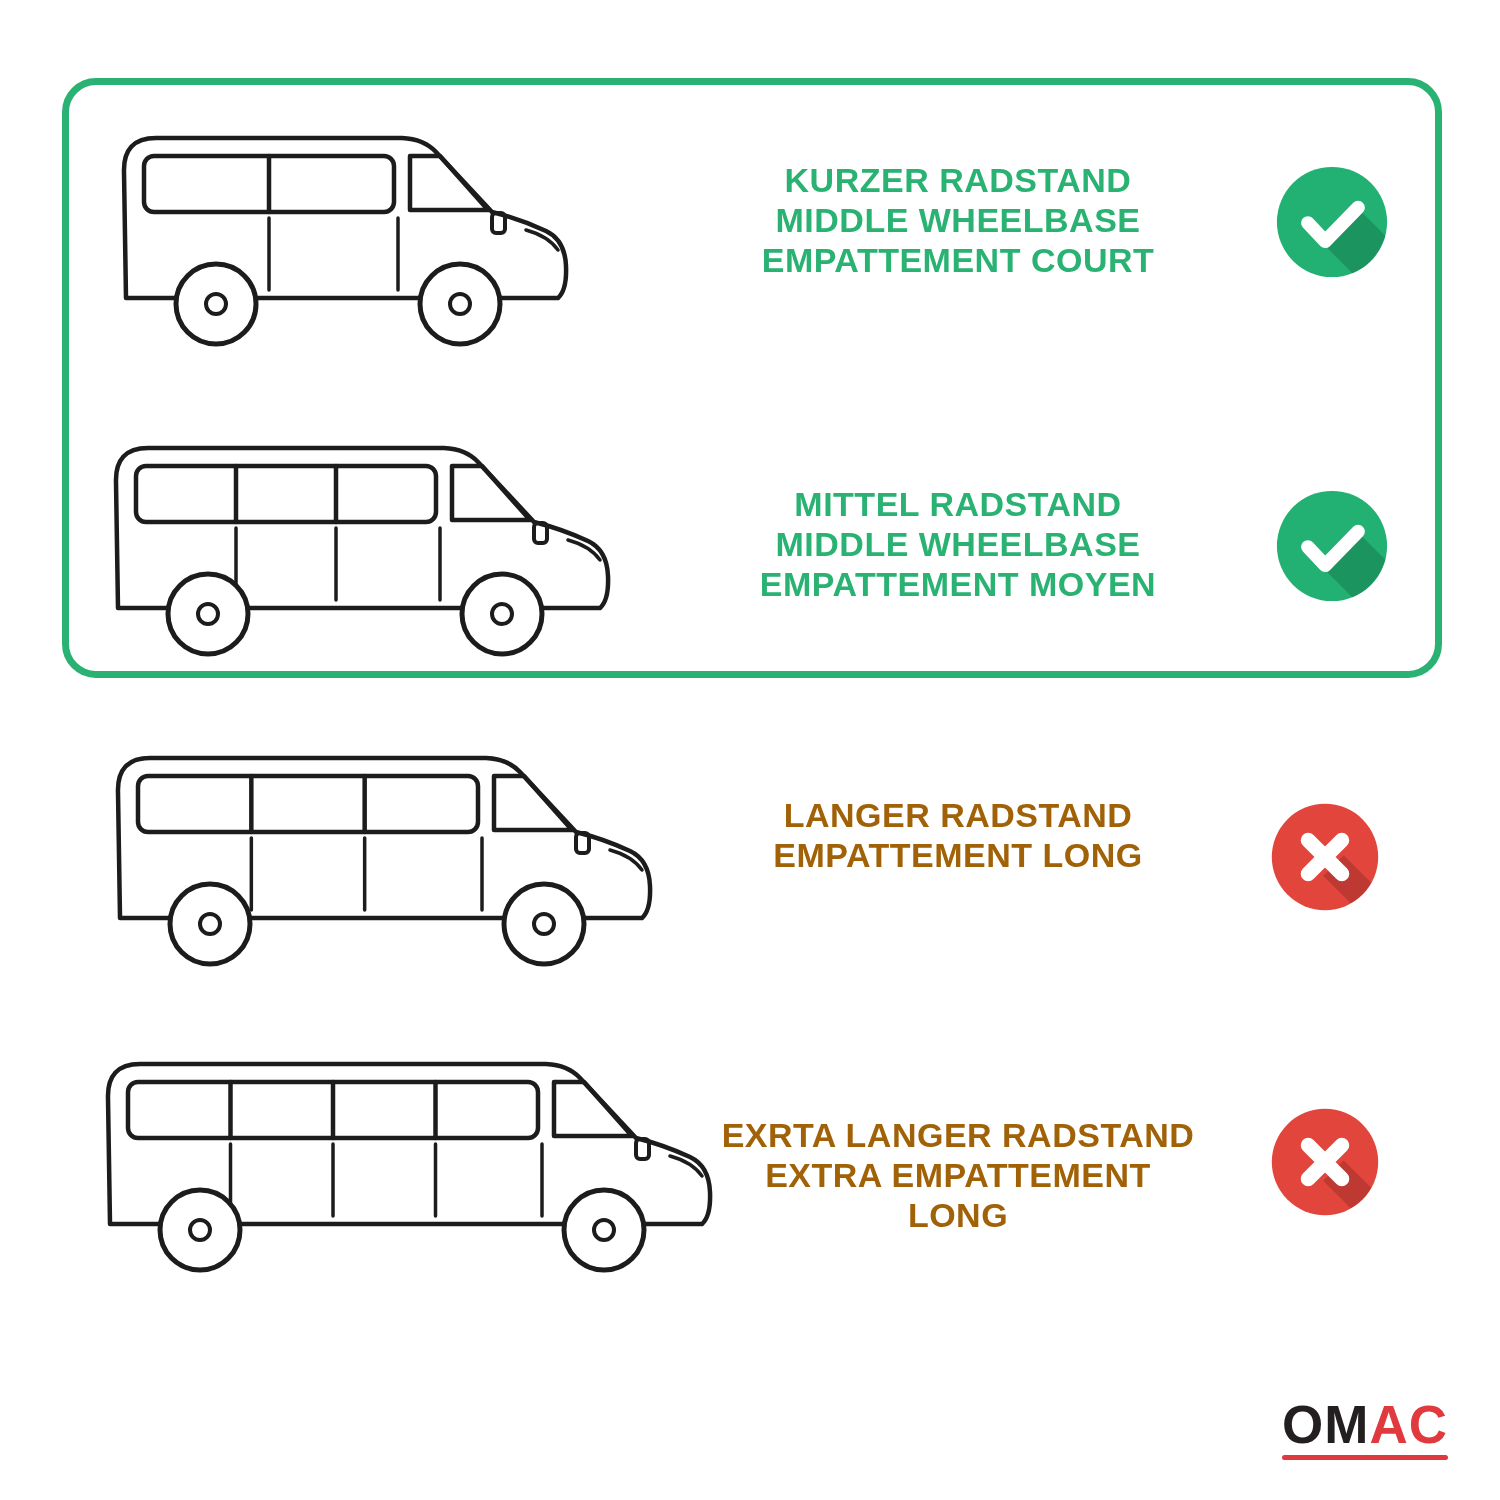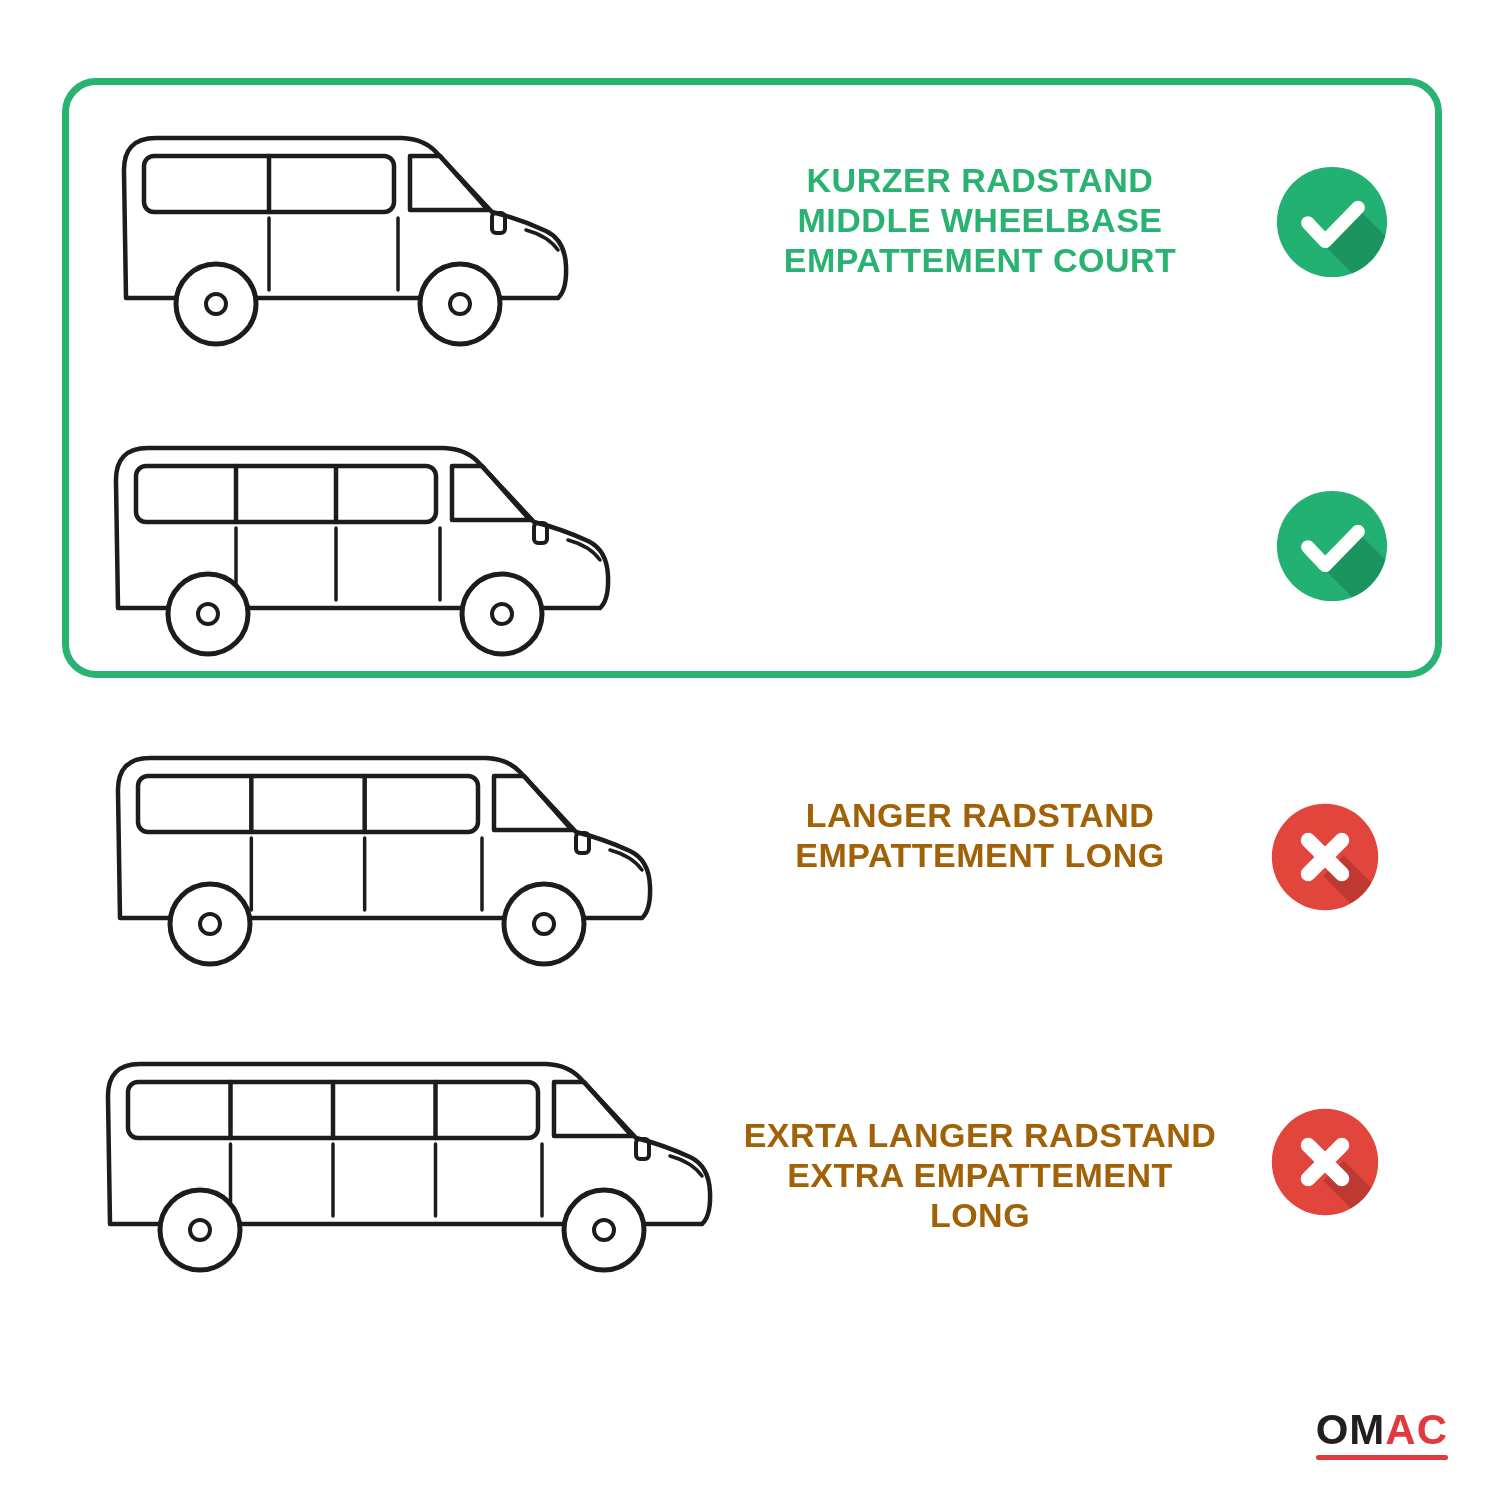--- a/index.html
+++ b/index.html
@@ -11,38 +11,38 @@
   .green-box{
     position:absolute;left:62px;top:78px;width:1380px;height:600px;
     border:7px solid #2AB273;border-radius:34px;box-sizing:border-box;background:transparent;
   }
   svg.van{position:absolute;}
   .v1{left:108px;top:112px;}
   .v2{left:100px;top:422px;}
   .v3{left:102px;top:732px;}
   .v4{left:92px;top:1038px;}
   .label{
-    position:absolute;left:740px;width:480px;text-align:center;
+    position:absolute;left:718px;width:480px;text-align:center;
     font-weight:bold;font-size:34px;line-height:40px;letter-spacing:.5px;
   }
   .label.green{color:#2AB273;}
   .label.red{color:#a16207;}
   .t1{top:160px;}
   .t2{top:484px;}
   .t3{top:795px;}
   .t4{top:1100px;margin-top:15px;}
   .status{position:absolute;}
   .s1{left:1274px;top:164px;width:116px;height:116px;}
   .s2{left:1274px;top:488px;width:116px;height:116px;}
   .s3{left:1269px;top:801px;width:112px;height:112px;}
   .s4{left:1269px;top:1106px;width:112px;height:112px;}
   .status svg{width:100%;height:100%;display:block;}
   .logo{
     position:absolute;right:52px;bottom:40px;text-align:center;
-    font-size:42px;font-weight:bold;letter-spacing:1px;line-height:1;
+    font-size:53px;font-weight:bold;letter-spacing:1px;line-height:1;
   }
   .logo .dark{color:#231F20;}
   .logo .redc{color:#E03A3E;}
   .logo-bar{height:5px;background:#E03A3E;border-radius:3px;margin-top:4px;}
 </style>
 </head>
 <body>
 
 <svg width="0" height="0" style="position:absolute" aria-hidden="true">
   <defs>
@@ -136,20 +136,25 @@
       <circle cx="108" cy="192" r="10" fill="none" stroke="#1C1C1C" stroke-width="4"></circle>
       <circle cx="512" cy="192" r="40" fill="#fff" stroke="#1C1C1C" stroke-width="5"></circle>
       <circle cx="512" cy="192" r="10" fill="none" stroke="#1C1C1C" stroke-width="4"></circle>
     </svg>
 
   <div class="label t1 green">
     <div>KURZER RADSTAND</div>
     <div>MIDDLE WHEELBASE</div>
     <div>EMPATTEMENT COURT</div>
   </div>
+  <div class="label t2 green">
+    <div>MITTEL RADSTAND</div>
+    <div>MIDDLE WHEELBASE</div>
+    <div>EMPATTEMENT MOYEN</div>
+  </div>
   <div class="label t3 red">
     <div>LANGER RADSTAND</div>
     <div>EMPATTEMENT LONG</div>
   </div>
   <div class="label t4 red">
     <div>EXRTA LANGER RADSTAND</div>
     <div>EXTRA EMPATTEMENT LONG</div>
   </div>
 
   <div class="status s1">

